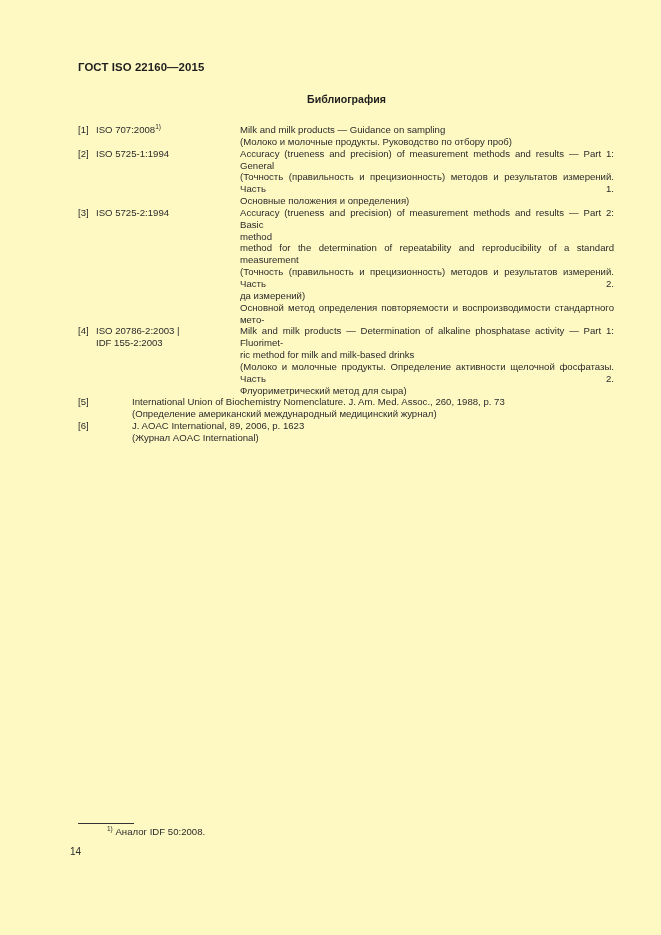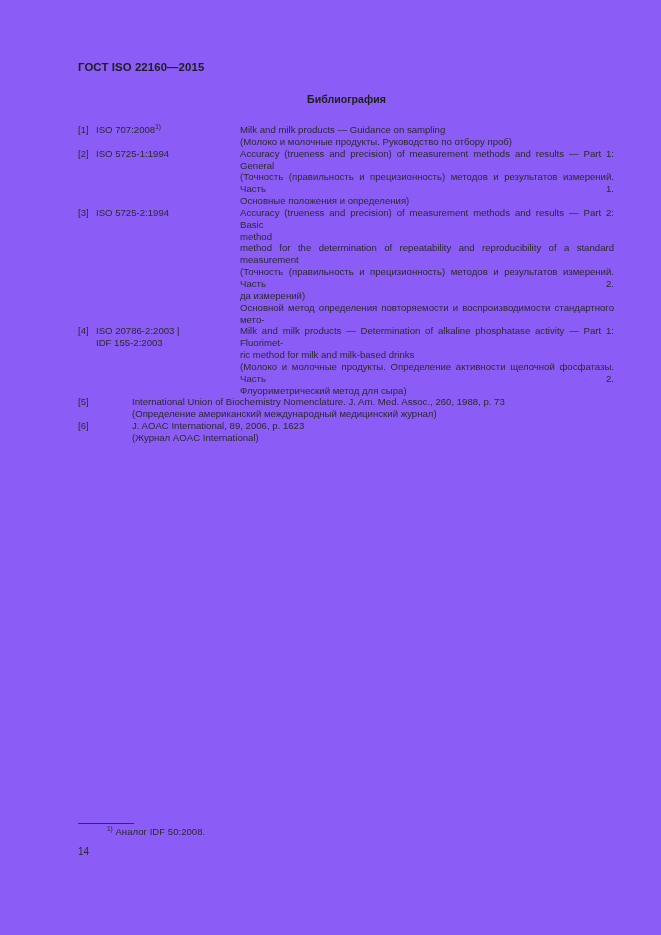--- a/index.html
+++ b/index.html
@@ -12,21 +12,21 @@
       height: 935px;
       position: relative;
       overflow: hidden;
       font-family: "Liberation Sans", sans-serif;
       color: #2b2b2b;
     }
     .page {
       position: absolute;
       left: 0; top: 0;
       width: 661px; height: 935px;
-      background: #8b5cf6;
+      background: #fef9c3;
     }
     .header-title {
       position: absolute;
       left: 78px;
       top: 61px;
       font-size: 11.4px;
       font-weight: bold;
       letter-spacing: 0.1px;
       color: #1e1e1e;
     }
@@ -90,21 +90,21 @@
       border-top: 1px solid #333;
     }
     .footnote {
       position: absolute;
       left: 107px;
       top: 826px;
       font-size: 9.6px;
     }
     .page-number {
       position: absolute;
-      left: 78px;
+      left: 70px;
       top: 846px;
       font-size: 10px;
     }
   </style>
 </head>
 <body>
 
 <div class="page">
 
   <div class="header-title">ГОСТ ISO 22160—2015</div>

